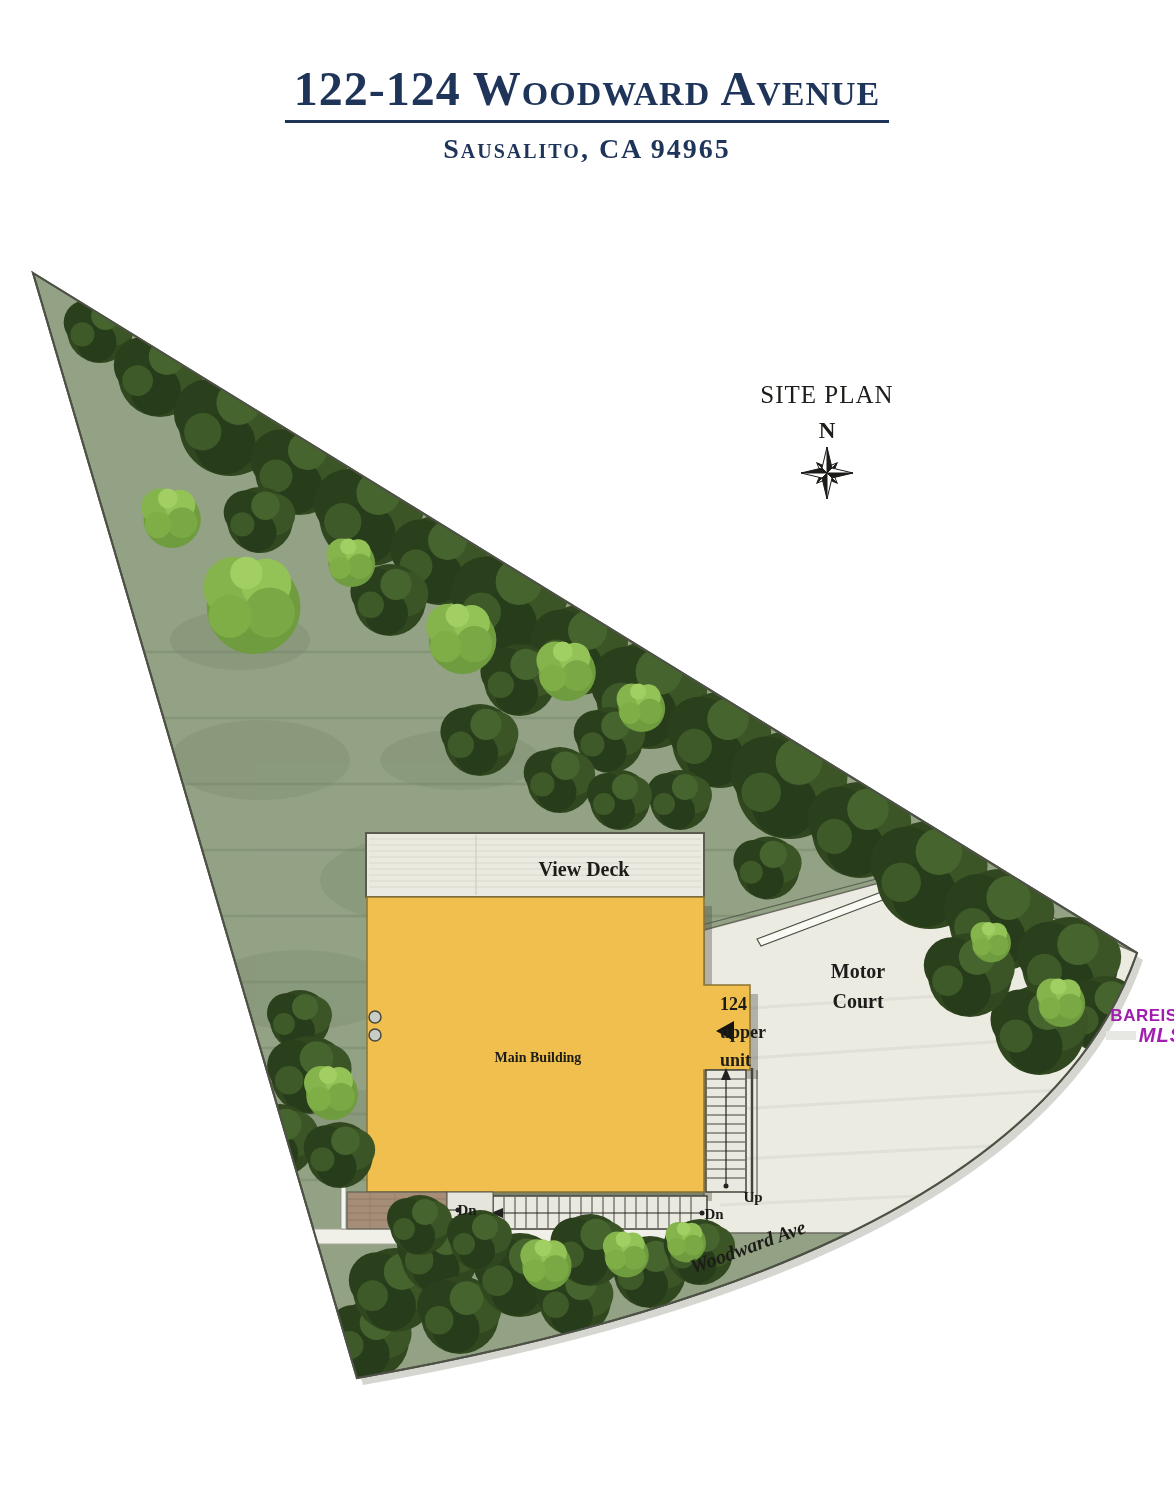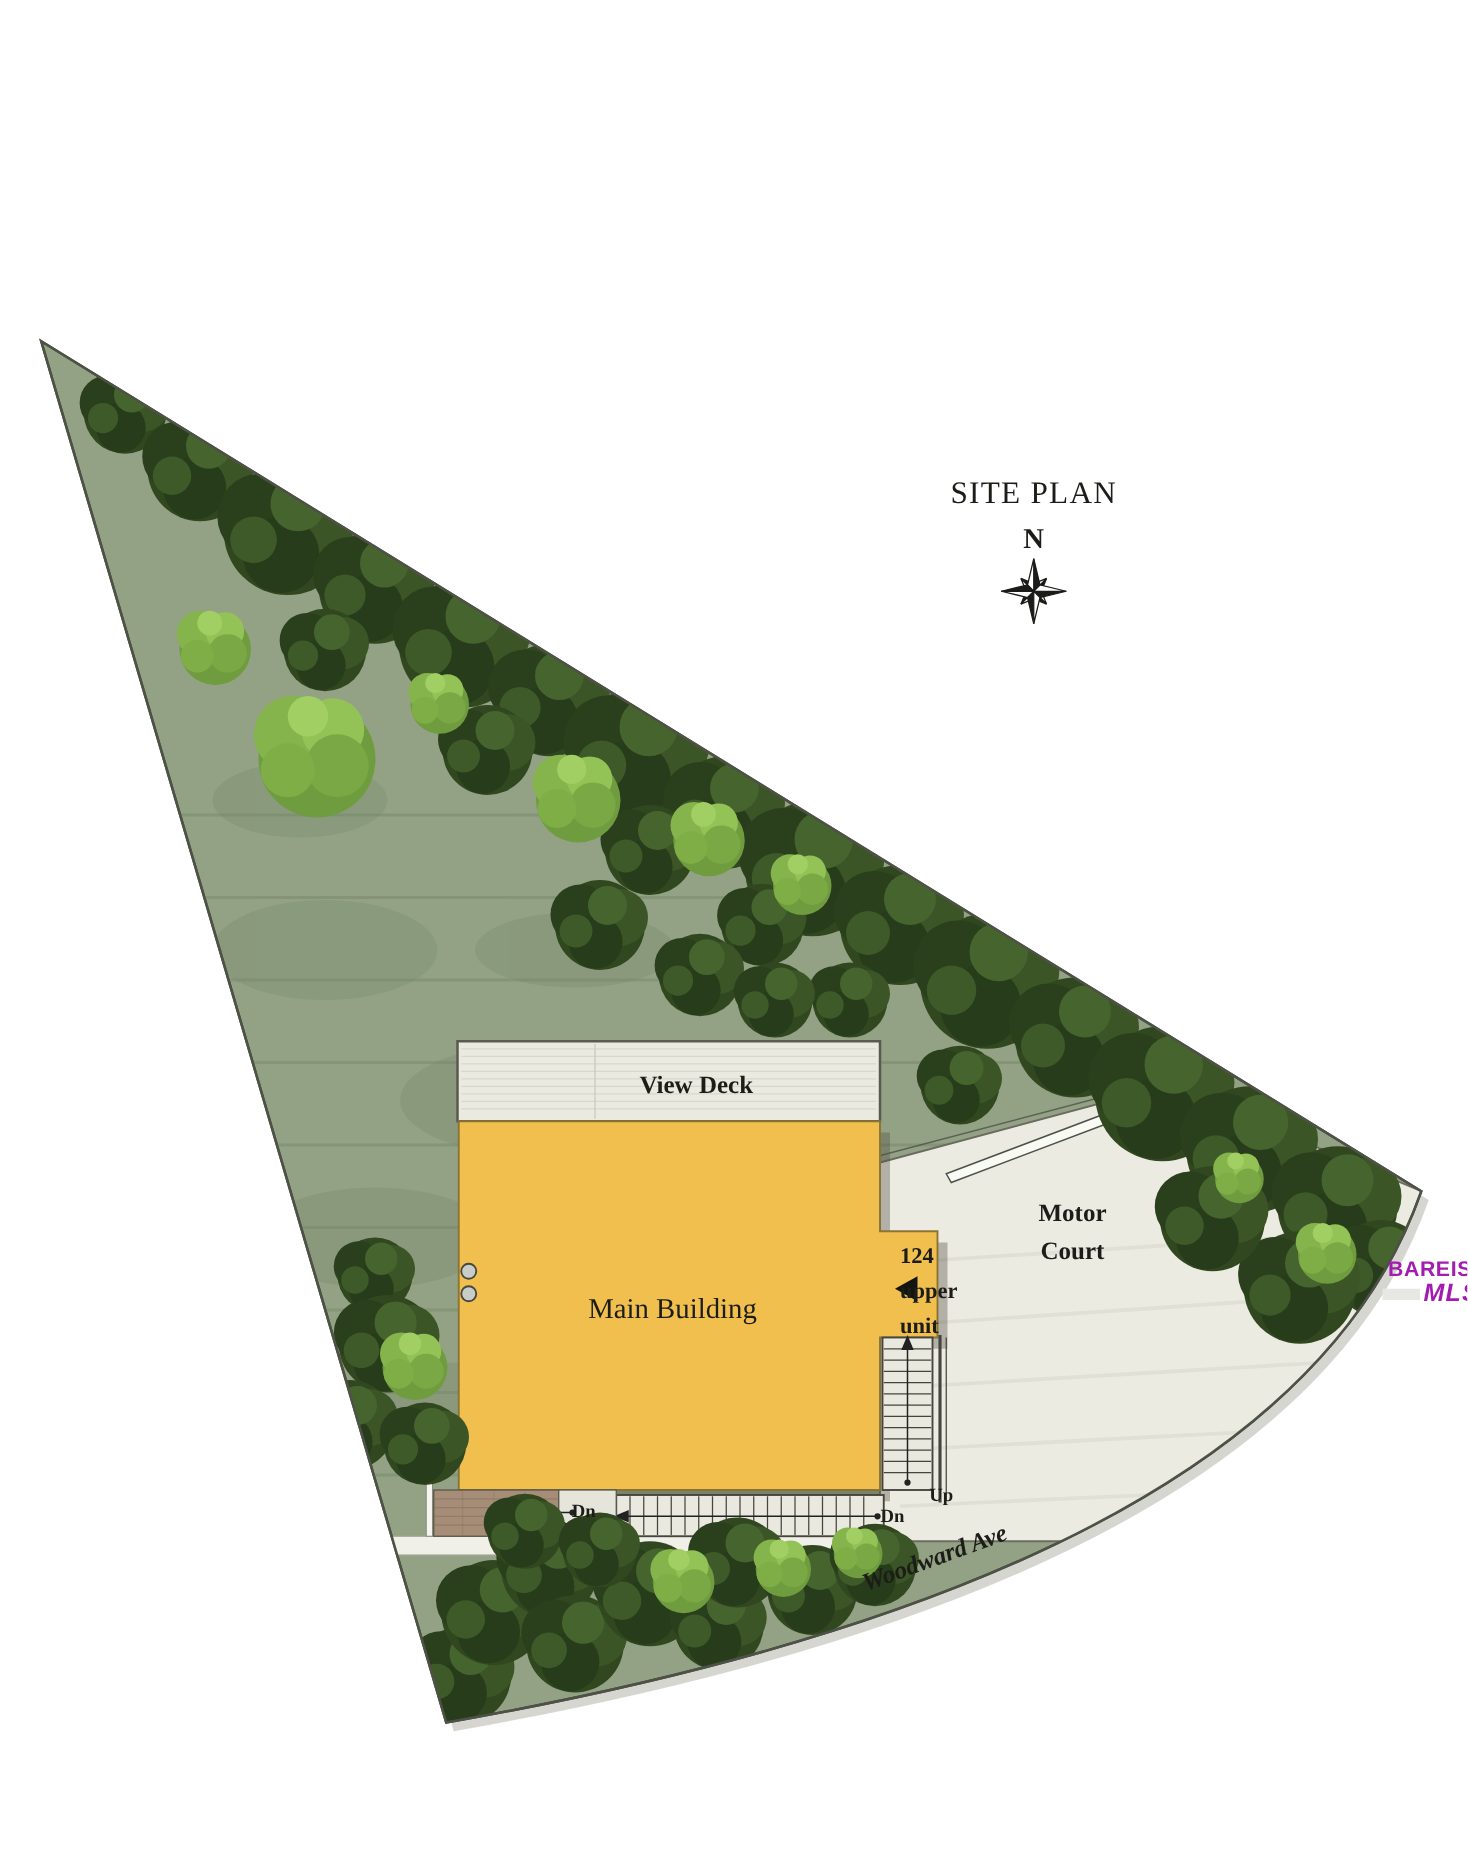--- a/index.html
+++ b/index.html
@@ -41,22 +41,22 @@
   .lbl{
     position:absolute;
     transform:translate(-50%,-50%);
     color:#1c1c18;
     white-space:pre-line;
     text-align:center;
     pointer-events:none;
   }
   .lbl-siteplan{font-size:25px;letter-spacing:1px;font-weight:500;}
   .lbl-n{font-size:23px;font-weight:600;}
-  .lbl-viewdeck{font-size:20px;font-weight:600;}
-  .lbl-mainbuilding{font-size:23px;font-weight:400;}
+  .lbl-viewdeck{font-size:20px;font-weight:600;margin-left:27px;}
+  .lbl-mainbuilding{font-size:14px;font-weight:700;margin-top:11px;}
   .lbl-upperunit{
     transform:none;text-align:left;
     font-size:18px;font-weight:600;line-height:28px;
   }
   .lbl-motorcourt{font-size:20px;font-weight:600;line-height:30px;}
   .lbl-stair{font-size:15px;font-weight:700;}
   .lbl-street{
     font-size:20px;font-style:italic;font-weight:600;
     transform:translate(-50%,-50%) rotate(-20deg);
   }
@@ -71,20 +71,25 @@
   .wm-top sup{font-size:8px;}
   .wm-bot{display:flex;align-items:center;justify-content:flex-end;margin-top:1px;}
   .wm-bar{display:inline-block;width:30px;height:9px;background:#e7e7e4;margin-right:3px;}
   .wm-mls{font-size:20px;font-style:italic;letter-spacing:1px;}
 </style>
 </head>
 <body>
 
 <div class="page">
 
+  <div class="header">
+    <h1 class="title">122-124 Woodward Avenue</h1>
+    <div class="title-rule"></div>
+    <h2 class="subtitle">Sausalito, CA 94965</h2>
+  </div>
 
   <div class="plan">
 
     <svg width="1174" height="1499" viewBox="0 0 1174 1499" xmlns="http://www.w3.org/2000/svg" xmlns:xlink="http://www.w3.org/1999/xlink">
       <defs>
         <clipPath id="lotclip">
           <path d="M33,273 L1137,953 Q1030,1260 357,1378 Z"></path>
         </clipPath>
         <g id="td">
           <circle cx="0" cy="0" r="30" fill="#31471f"></circle>

